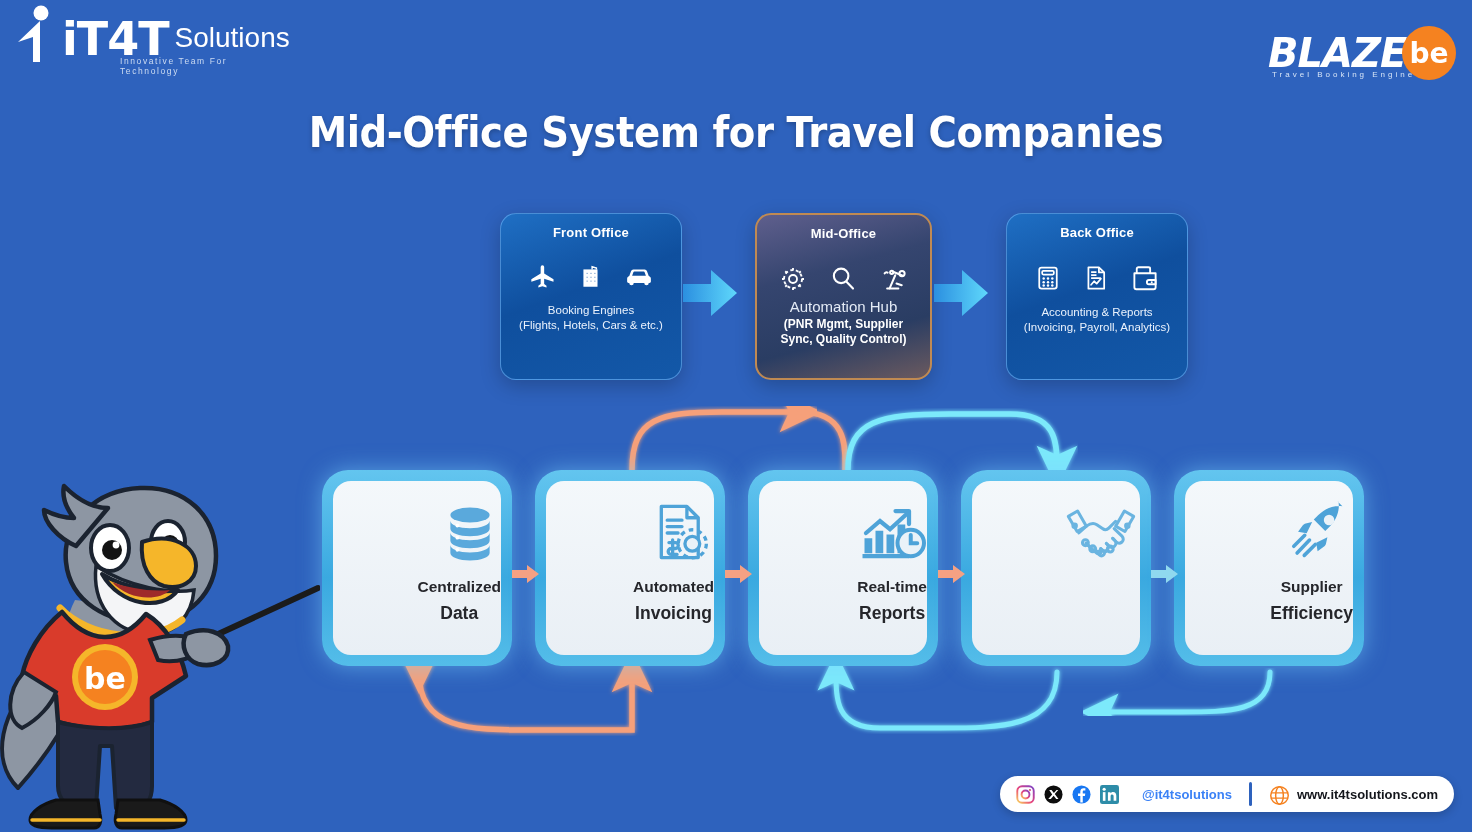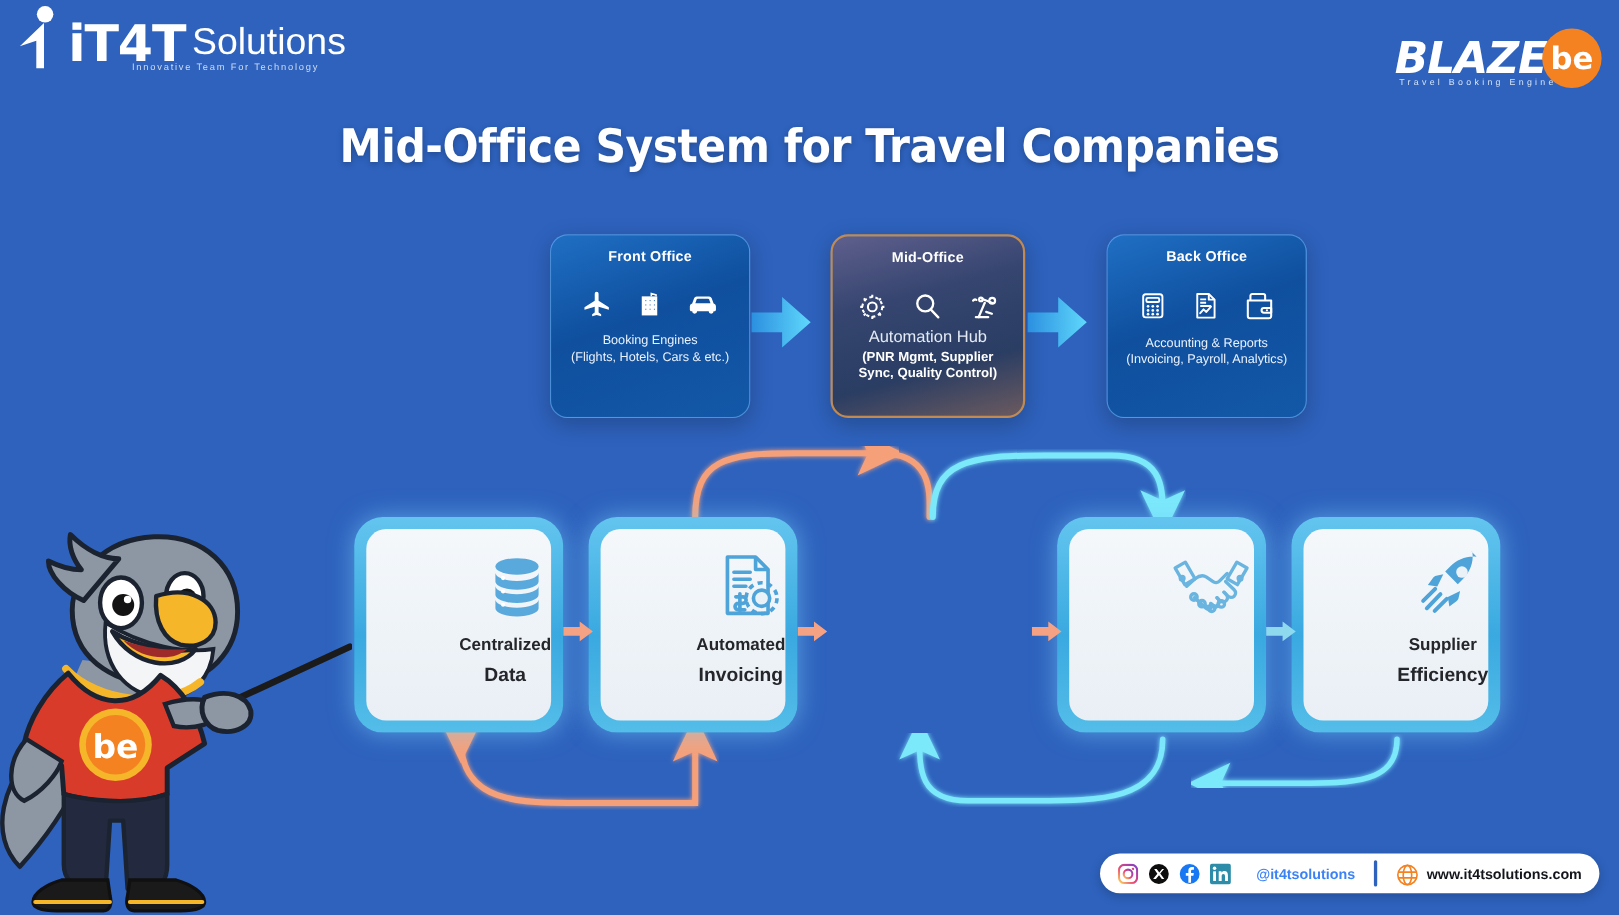--- a/index.html
+++ b/index.html
@@ -12,21 +12,21 @@
   .stage { position:absolute; inset:0; }
 
   
   .logo-left { position:absolute; left:16px; top:4px; display:flex; align-items:flex-end; }
   .logo-left .mark { position:relative; width:46px; height:62px; }
   .logo-left .it4t {
     font-size:46px; font-weight:bold; color:#ffffff; letter-spacing:-1px;
     font-family:"DejaVu Sans", sans-serif; line-height:54px;
   }
   .logo-left .sol {
-    font-size:34px; color:#ffffff; font-weight:400; line-height:56px; margin-left:6px;
+    font-size:28px; color:#ffffff; font-weight:400; line-height:56px; margin-left:6px;
     font-family:"Liberation Sans", sans-serif;
   }
   .logo-left .tagline {
     position:absolute; left:104px; top:52px; font-size:8.5px; letter-spacing:1.6px;
     color:#cddcf2;
   }
 
   .logo-right { position:absolute; right:10px; top:20px; width:212px; height:66px; }
   .blaze-word {
     position:absolute; left:18px; top:10px; font-size:40px; font-weight:bold;
@@ -357,20 +357,43 @@
             <circle cx="17.6" cy="17.8" r="5.7" stroke-dasharray="1.9 1.7"></circle>
           </svg>
         </div>
         <div class="lab">
           <span class="l1">Automated</span>
           <span class="l2">Invoicing</span>
         </div>
       </div>
     </div>
 
+    <div class="bcard b2">
+      <div class="inner">
+        <div class="bicon">
+          <svg width="70" height="62" viewBox="0 0 28 24" fill="none">
+            <g fill="#4ea3d8">
+              <rect x="3" y="14.5" width="3.1" height="6"></rect>
+                <rect x="7.4" y="11.5" width="3.1" height="9"></rect>
+              <rect x="11.8" y="13" width="3.1" height="7.5"></rect>
+                <rect x="16.2" y="9" width="3.1" height="11.5"></rect>
+              <rect x="2.2" y="20.8" width="18.6" height="1.7"></rect>
+            </g>
+            <path d="M3.6 12.4 9.2 7.6l4 3.3 7-6.4" stroke="#4ea3d8" stroke-width="1.7" fill="none" stroke-linecap="round"></path>
+            <path d="M15.4 3.6h5.4v5.2" stroke="#4ea3d8" stroke-width="1.7" fill="none" stroke-linecap="round" stroke-linejoin="round"></path>
+            <circle cx="21.5" cy="16.4" r="5.3" fill="#eaf2f8" stroke="#4ea3d8" stroke-width="1.6"></circle>
+            <path d="M21.5 13.2v3.3h2.6" stroke="#4ea3d8" stroke-width="1.6" stroke-linecap="round"></path>
+          </svg>
+        </div>
+        <div class="lab">
+          <span class="l1">Real-time</span>
+          <span class="l2">Reports</span>
+        </div>
+      </div>
+    </div>
 
     <div class="bcard b3 wide">
       <div class="inner">
         <div class="bicon">
           <svg width="78" height="62" viewBox="0 0 32 24" fill="none" stroke="#6ab4e0" stroke-width="1.25" stroke-linejoin="round" stroke-linecap="round">
             <path d="M2.6 5.6 6.4 3.4l3.6 6.2-3.8 2.2z"></path>
               <circle cx="5.2" cy="9.4" r=".7"></circle>
             <path d="M29.4 5.6 25.6 3.4l-3.6 6.2 3.8 2.2z"></path>
               <circle cx="26.8" cy="9.4" r=".7"></circle>
             <path d="M10 9.6c1.6-1.2 3-1.5 4.3-.6l2.3 1.6c.8.6 1.9.5 2.6-.2l2.8-2.8"></path>

